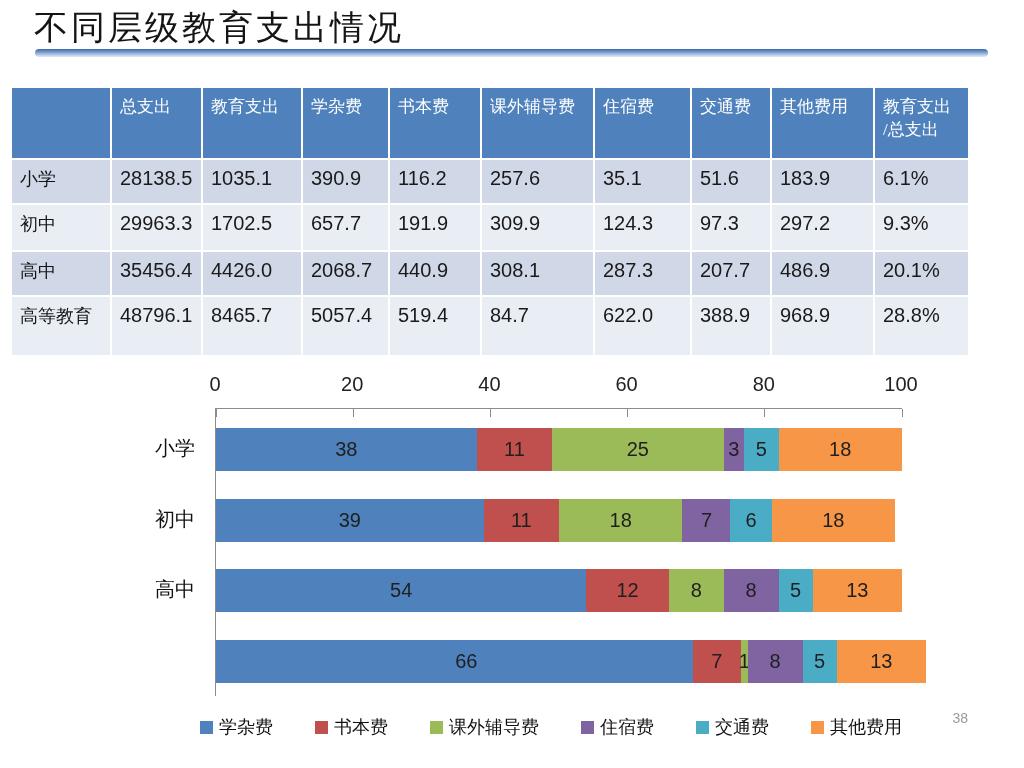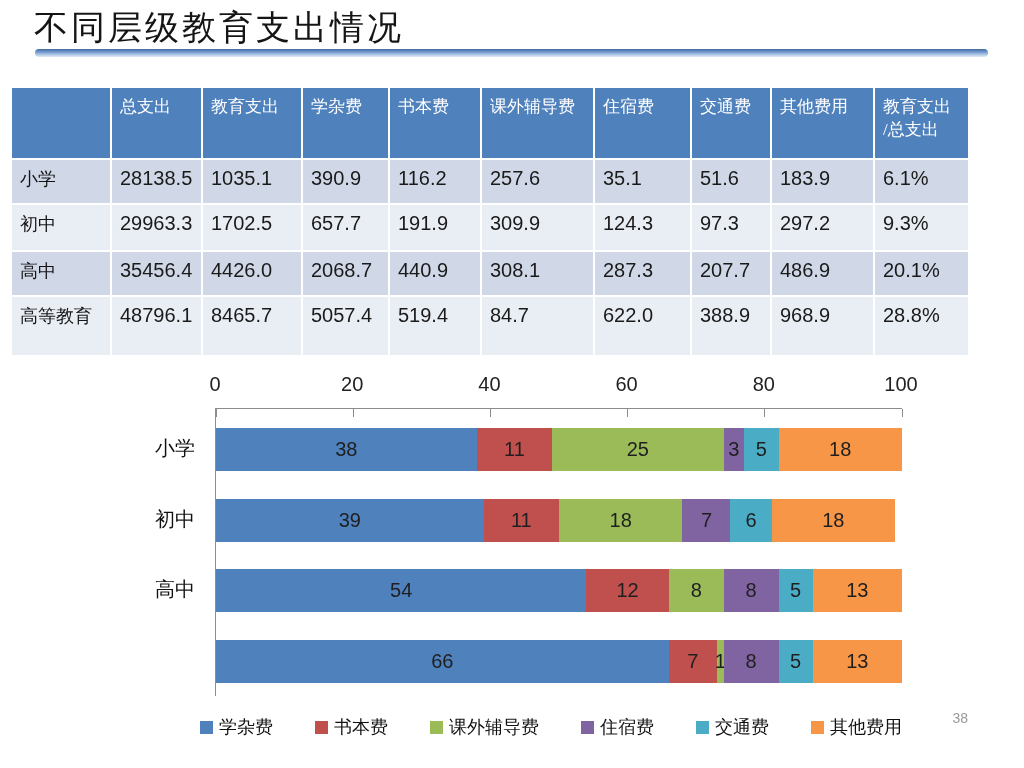--- a/index.html
+++ b/index.html
@@ -206,21 +206,21 @@
             <span>8</span>
           </div>
           <div class="bar-segment" style="width: 5%; background: rgb(75, 172, 198);">
             <span>5</span>
           </div>
           <div class="bar-segment" style="width: 13%; background: rgb(247, 150, 70);">
             <span>13</span>
           </div>
         </div>
         <div class="bar-row" style="top: 230.5px;">
-          <div class="bar-segment" style="width: 66%; background: rgb(79, 129, 189);">
+          <div class="bar-segment" style="width: 66%; background: rgb(79, 129, 189); padding-left: 24px;">
             <span>66</span>
           </div>
           <div class="bar-segment" style="width: 7%; background: rgb(192, 80, 77);">
             <span>7</span>
           </div>
           <div class="bar-segment" style="width: 1%; background: rgb(155, 187, 89);">
             <span>1</span>
           </div>
           <div class="bar-segment" style="width: 8%; background: rgb(128, 100, 162);">
             <span>8</span>

